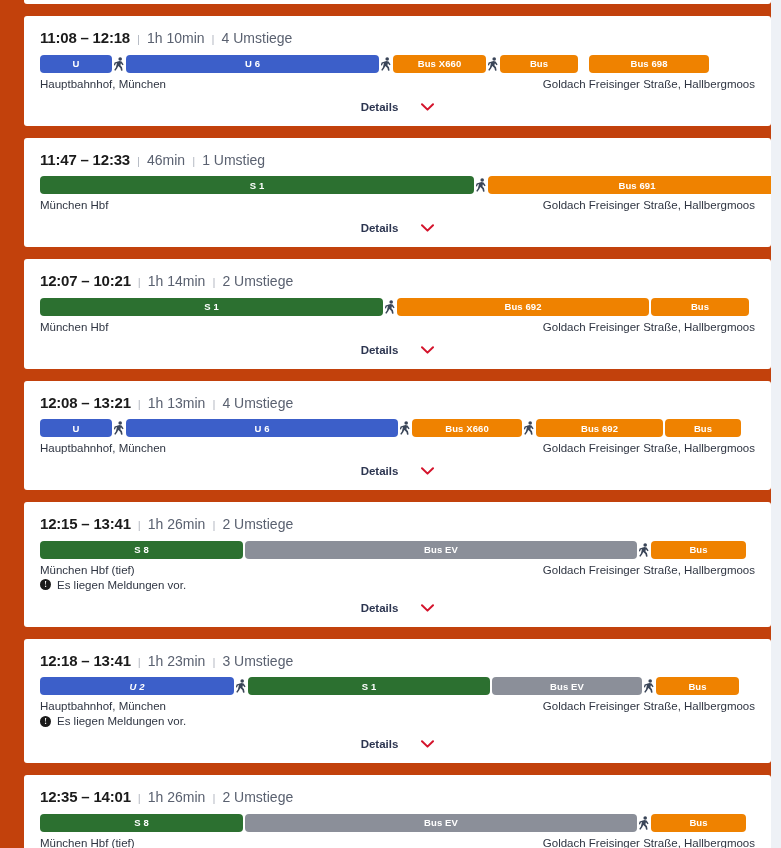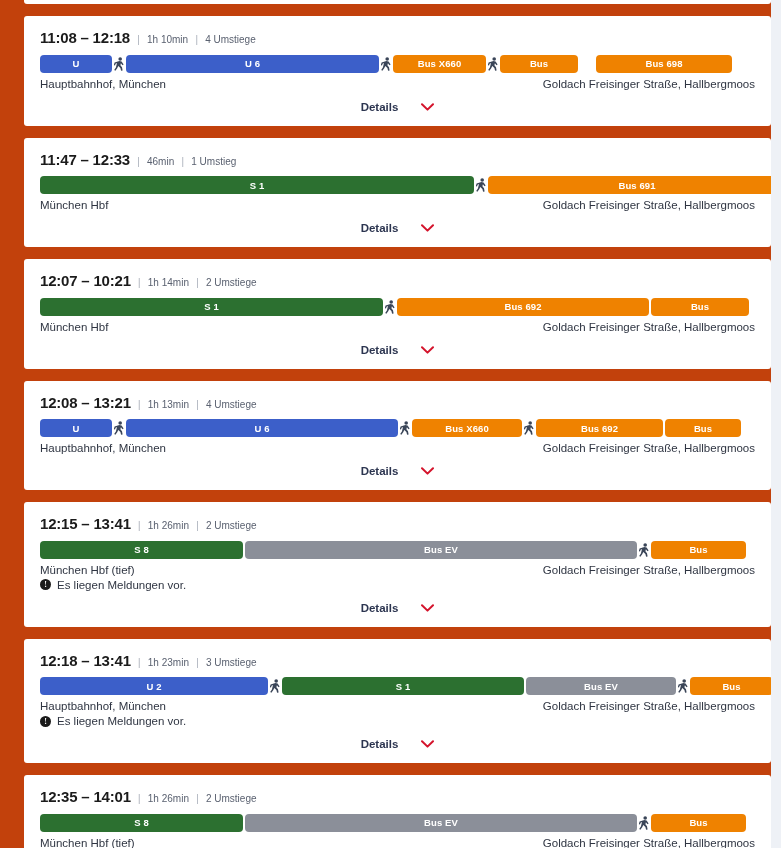--- a/index.html
+++ b/index.html
@@ -53,21 +53,21 @@
     font-weight: bold;
     color: #1b1b1b;
     letter-spacing: -0.2px;
   }
   .hdr-sep {
     font-size: 11.5px;
     color: #b3b8c2;
     padding: 0 7px;
   }
   .hdr-dur, .hdr-chg {
-    font-size: 10px;
+    font-size: 14px;
     color: #5a6170;
   }
 
   
   .segbar {
     display: flex;
     align-items: center;
     height: 18px;
     width: 100%;
     margin-bottom: 5px;
@@ -196,21 +196,21 @@
             </svg>
           </div>
           <div class="seg mode-bus" style="width: 93px;">Bus X660</div>
           <div class="walk">
             <svg width="11" height="14" viewBox="0 0 11 14">
               <circle cx="6.2" cy="2.0" r="1.8" fill="#3a4558"></circle>
               <path d="M5.4 4.0 L7.6 4.6 L9.6 7.4 L8.5 8.2 L6.9 6.2 L6.4 8.3 L8.0 10.2 L8.6 13.6 L7.1 13.8 L6.4 10.9 L4.3 8.9 L3.2 11.3 L1.4 13.7 L0.2 12.9 L1.9 10.4 L3.0 6.0 L1.6 6.7 L1.0 8.6 L-0.2 8.2 L0.6 5.5 Z" fill="#3a4558"></path>
             </svg>
           </div>
           <div class="seg mode-bus" style="width: 78px;">Bus</div>
-          <div class="seg mode-bus" style="width: 136px; margin-left: 18px;">Bus 698</div>
+          <div class="seg mode-bus" style="width: 120px; margin-left: 11px;">Bus 698</div>
         </div>
         <div class="stops">
           <span class="stop-from">Hauptbahnhof, München</span>
           <span class="stop-to">Goldach Freisinger Straße, Hallbergmoos</span>
         </div>
         <div class="details-row">
           <span class="details-label">Details</span>
           <svg class="chev" width="13" height="8" viewBox="0 0 13 8">
             <path d="M1 1.2 L6.5 6.6 L12 1.2" fill="none" stroke="#d4142c" stroke-width="2" stroke-linecap="round" stroke-linejoin="round"></path>
           </svg>
@@ -355,21 +355,21 @@
       </div>
       <div class="card">
         <div class="hdr">
           <span class="hdr-time">12:18 – 13:41</span>
           <span class="hdr-sep">|</span>
           <span class="hdr-dur">1h 23min</span>
           <span class="hdr-sep">|</span>
           <span class="hdr-chg">3 Umstiege</span>
         </div>
         <div class="segbar">
-          <div class="seg mode-u" style="width: 228px;">U 2</div>
+          <div class="seg mode-u" style="width: 194px; font-style: italic;">U 2</div>
           <div class="walk">
             <svg width="11" height="14" viewBox="0 0 11 14">
               <circle cx="6.2" cy="2.0" r="1.8" fill="#3a4558"></circle>
               <path d="M5.4 4.0 L7.6 4.6 L9.6 7.4 L8.5 8.2 L6.9 6.2 L6.4 8.3 L8.0 10.2 L8.6 13.6 L7.1 13.8 L6.4 10.9 L4.3 8.9 L3.2 11.3 L1.4 13.7 L0.2 12.9 L1.9 10.4 L3.0 6.0 L1.6 6.7 L1.0 8.6 L-0.2 8.2 L0.6 5.5 Z" fill="#3a4558"></path>
             </svg>
           </div>
           <div class="seg mode-s" style="width: 242px;">S 1</div>
           <div class="seg mode-ev" style="width: 150px; margin-left: 2px;">Bus EV</div>
           <div class="walk">
             <svg width="11" height="14" viewBox="0 0 11 14">

